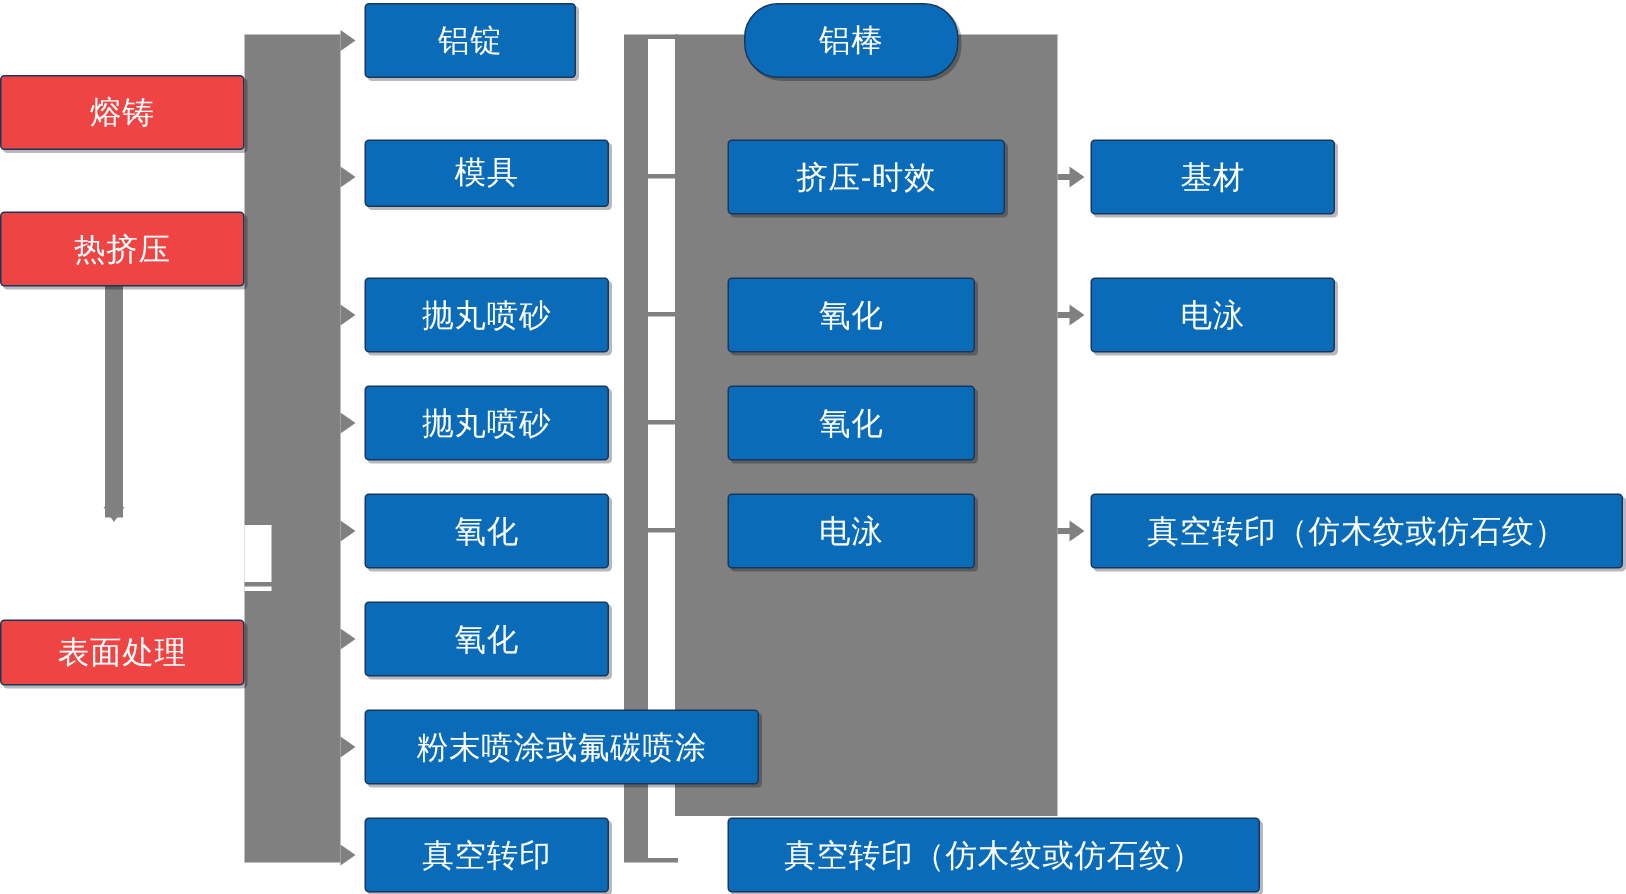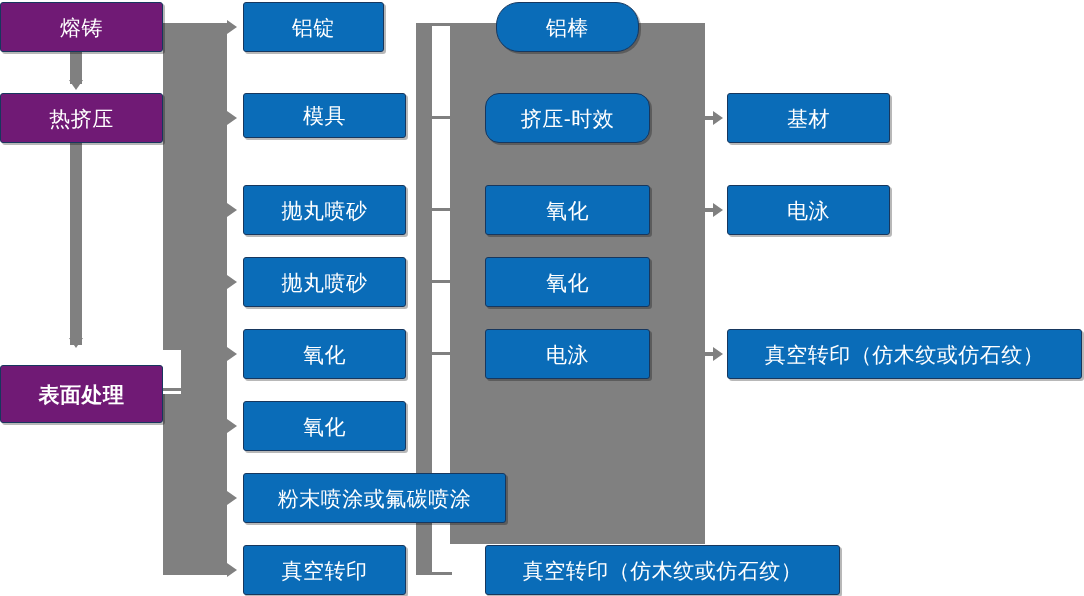--- a/index.html
+++ b/index.html
@@ -60,21 +60,21 @@
     justify-content:center;
     color:#ffffff;
     font-size:21px;
     line-height:1;
     letter-spacing:0.5px;
     white-space:nowrap;
     border:1px solid #17375e;
     border-radius:3px;
     box-shadow:2px 2px 0 rgba(0,0,0,0.28);
   }
-  .node.dark{ background:#701a75; }
+  .node.dark{ background:#ef4444;margin-top:48px; }
   .node.light{ background:#0a6cb8; }
   .node.wide{ font-size:21px; }
 
   
   .layer-pipes{ z-index:1; }
   .layer-nodes{ z-index:5; }
 </style>
 </head>
 <body>
 
@@ -126,21 +126,21 @@
   </div>
 
   <div class="layer-nodes">
 
     <div class="node dark" style="left:0px;top:2px;width:163px;height:50px;">
       <span>熔铸</span>
     </div>
     <div class="node dark" style="left:0px;top:93px;width:163px;height:50px;">
       <span>热挤压</span>
     </div>
-    <div class="node dark" style="left:0px;top:365px;width:163px;height:58px;font-weight:bold;">
+    <div class="node dark" style="left:0px;top:365px;width:163px;height:44px;">
       <span>表面处理</span>
     </div>
 
     <div class="node light" style="left:243px;top:2px;width:141px;height:50px;">
       <span>铝锭</span>
     </div>
     <div class="node light" style="left:243px;top:93px;width:163px;height:45px;">
       <span>模具</span>
     </div>
     <div class="node light" style="left:243px;top:185px;width:163px;height:50px;">
@@ -158,21 +158,21 @@
     <div class="node light wide" style="left:243px;top:473px;width:263px;height:50px;">
       <span>粉末喷涂或氟碳喷涂</span>
     </div>
     <div class="node light" style="left:243px;top:545px;width:163px;height:50px;">
       <span>真空转印</span>
     </div>
 
     <div class="node light" style="left:496px;top:2px;width:143px;height:50px;border-radius:23px;">
       <span>铝棒</span>
     </div>
-    <div class="node light" style="left:485px;top:93px;width:165px;height:50px;border-radius:14px;">
+    <div class="node light" style="left:485px;top:93px;width:185px;height:50px;">
       <span>挤压-时效</span>
     </div>
     <div class="node light" style="left:485px;top:185px;width:165px;height:50px;">
       <span>氧化</span>
     </div>
     <div class="node light" style="left:485px;top:257px;width:165px;height:50px;">
       <span>氧化</span>
     </div>
     <div class="node light" style="left:485px;top:329px;width:165px;height:50px;">
       <span>电泳</span>

